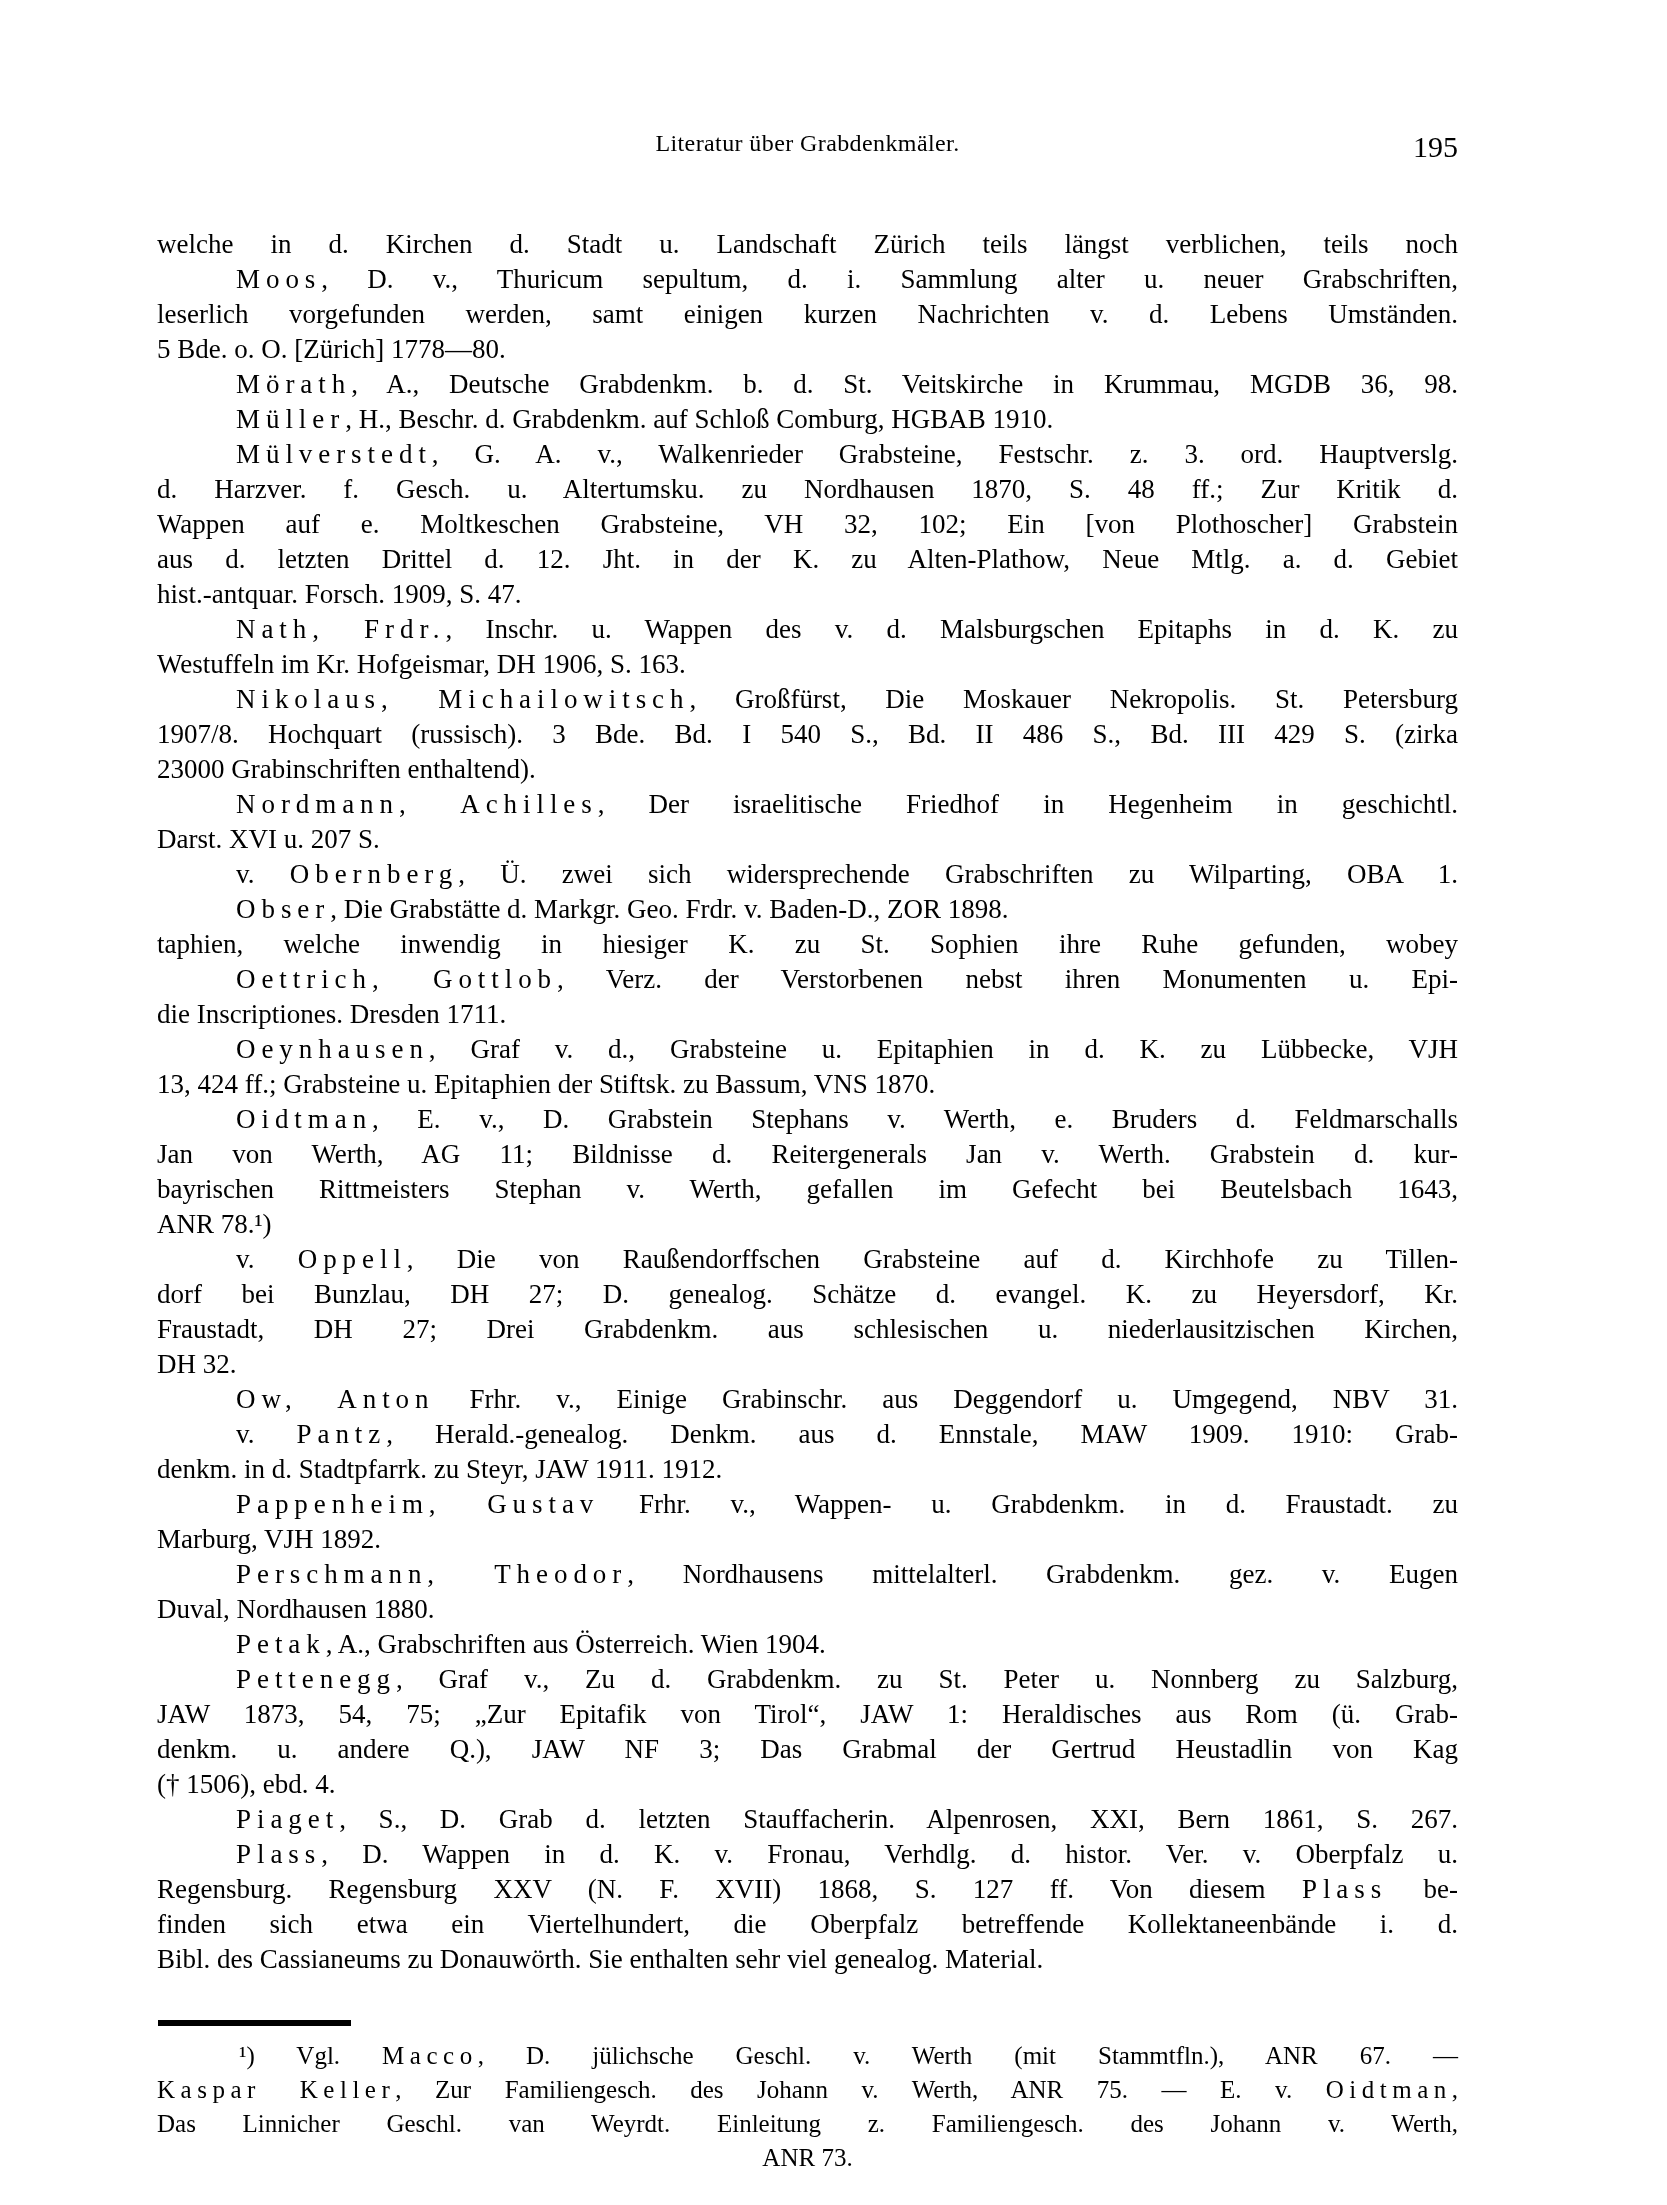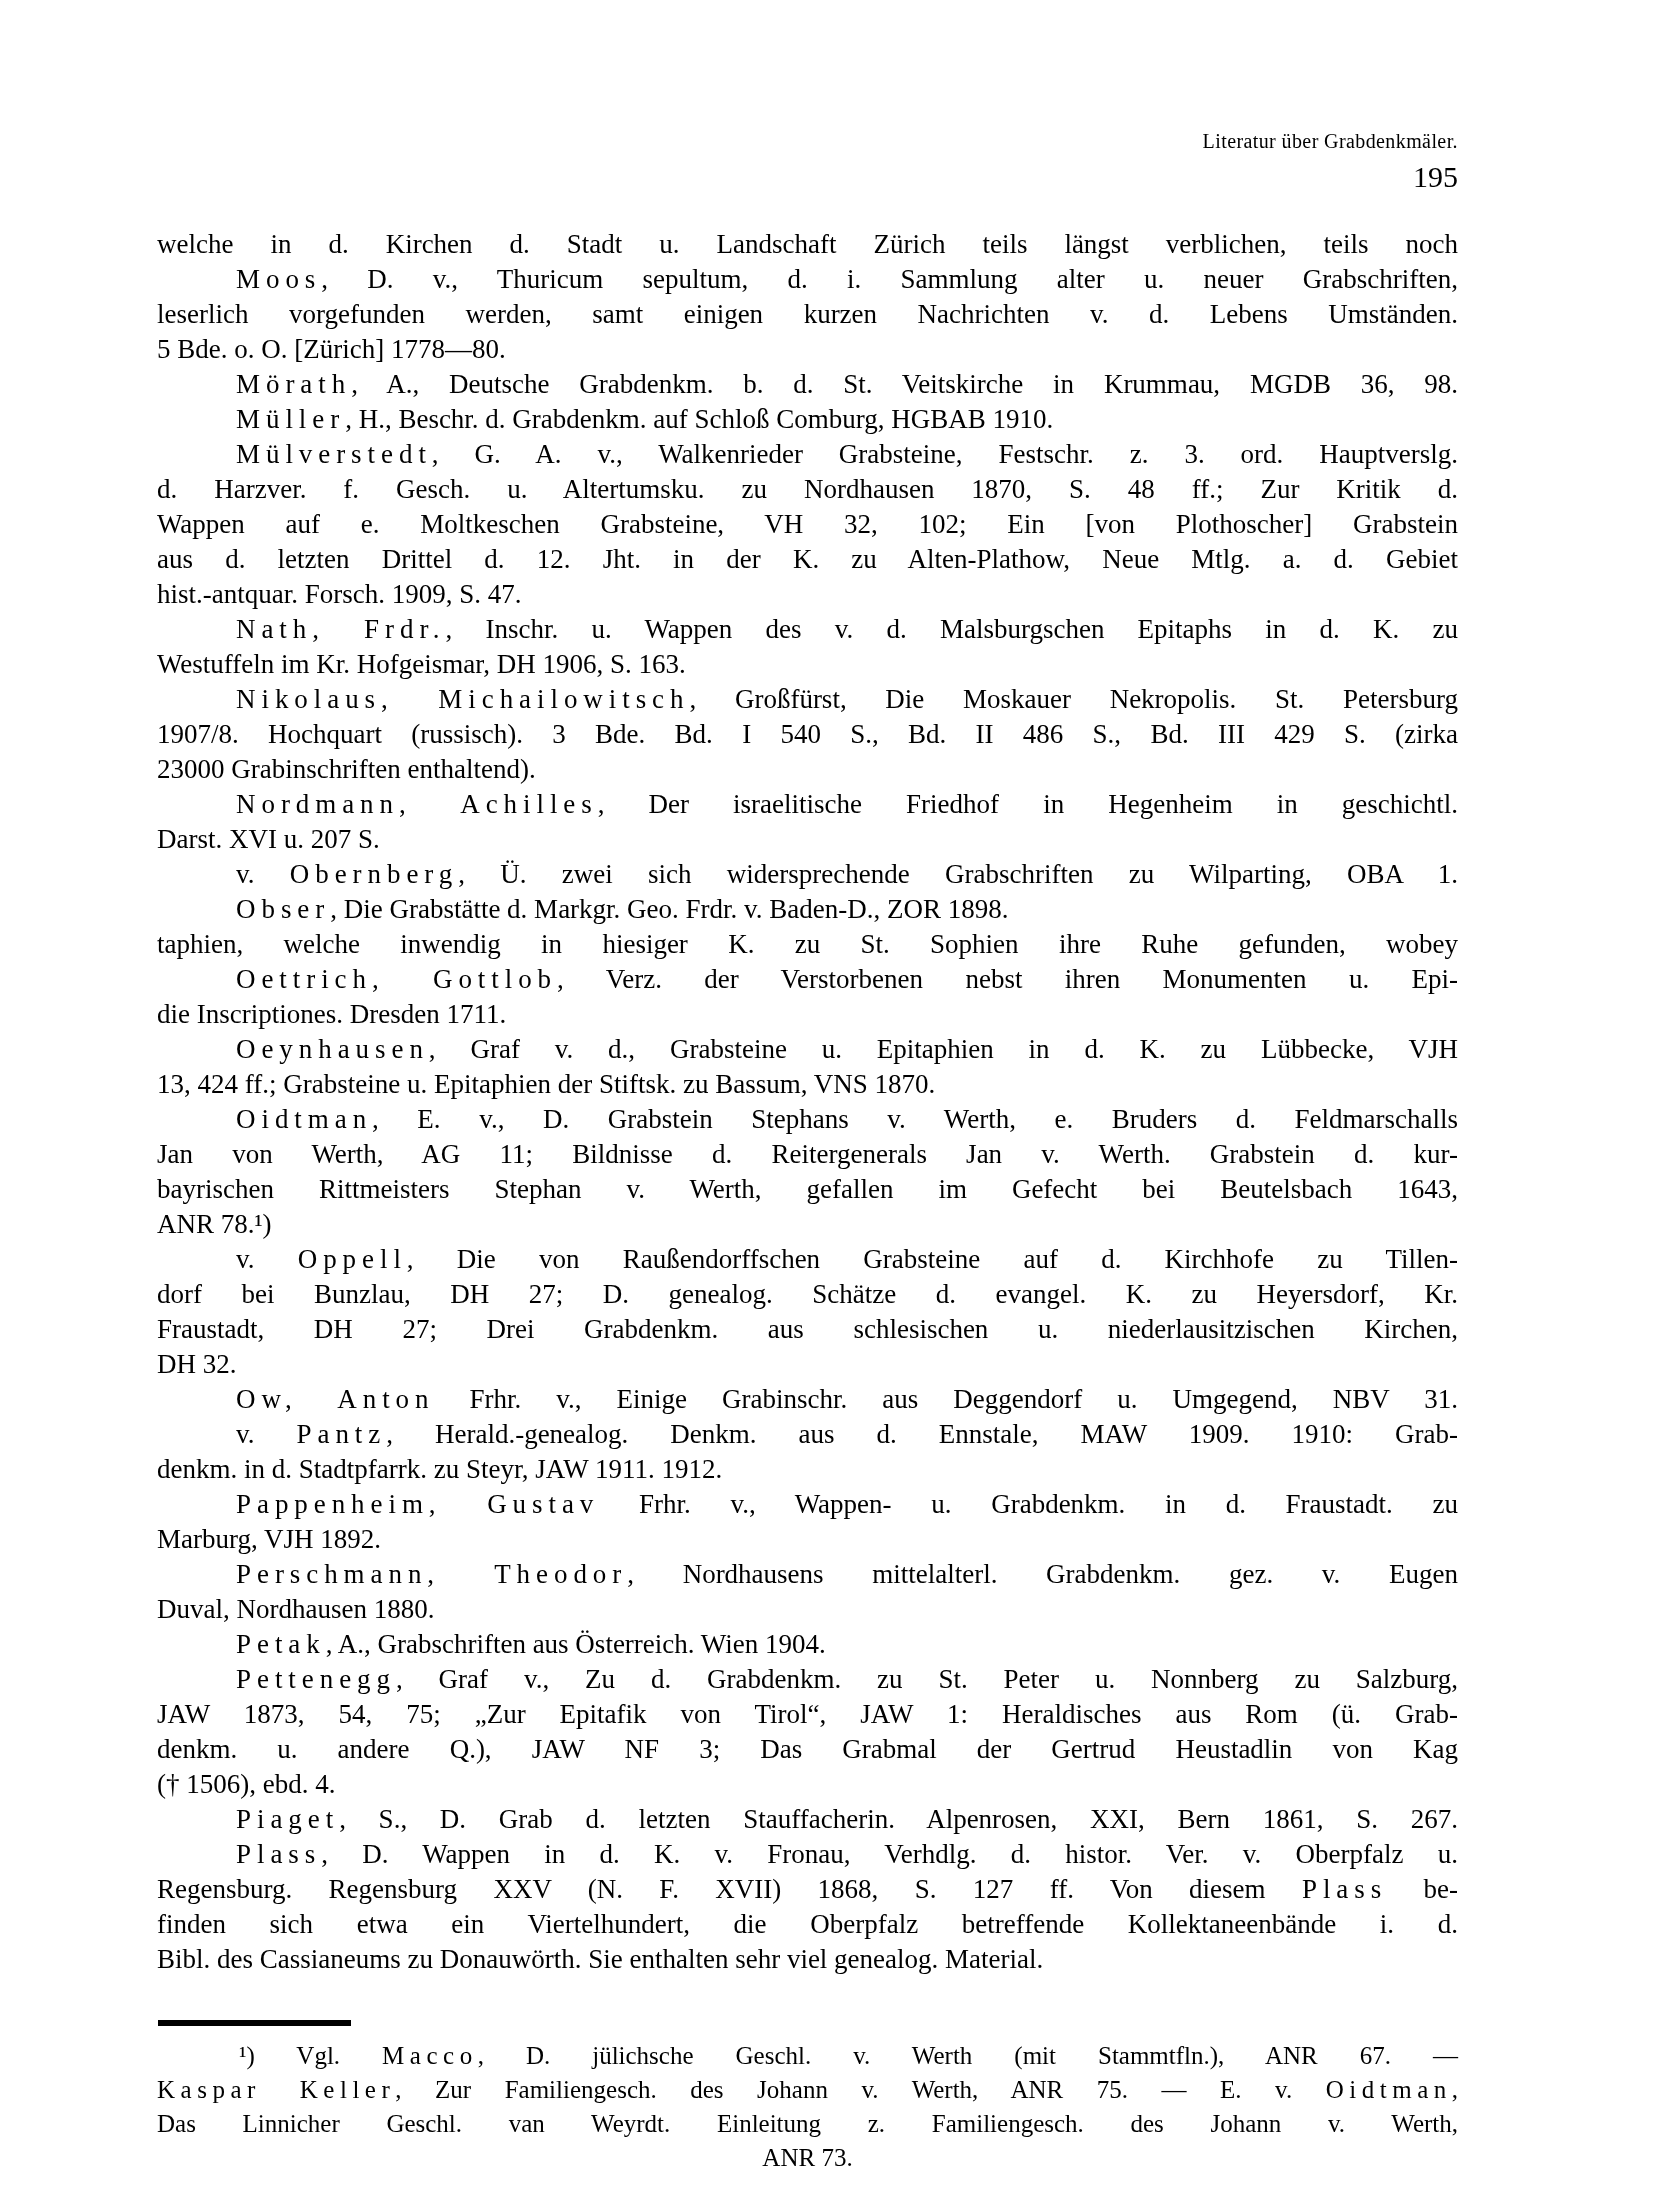--- a/index.html
+++ b/index.html
@@ -16,29 +16,28 @@
     overflow: hidden;
   }
   
   #header {
     position: absolute;
     left: 157px; top: 130px;
     width: 1301px; height: 40px;
   }
   #page-title {
     position: absolute; left: 0; right: 0;
-    text-align: right;
-    font-size: 20px;
+    text-align: center;
+    font-size: 24px;
     letter-spacing: 0.4px;
     white-space: nowrap;
   }
   #page-number {
     position: absolute; right: 0; top: 0;
     font-size: 30px;
-    margin-top: 30px;
   }
   
   #main-text {
     position: absolute;
     left: 157px; top: 227px;
     width: 1301px;
   }
   .tline {
     height: 35px;
     line-height: 35px;

